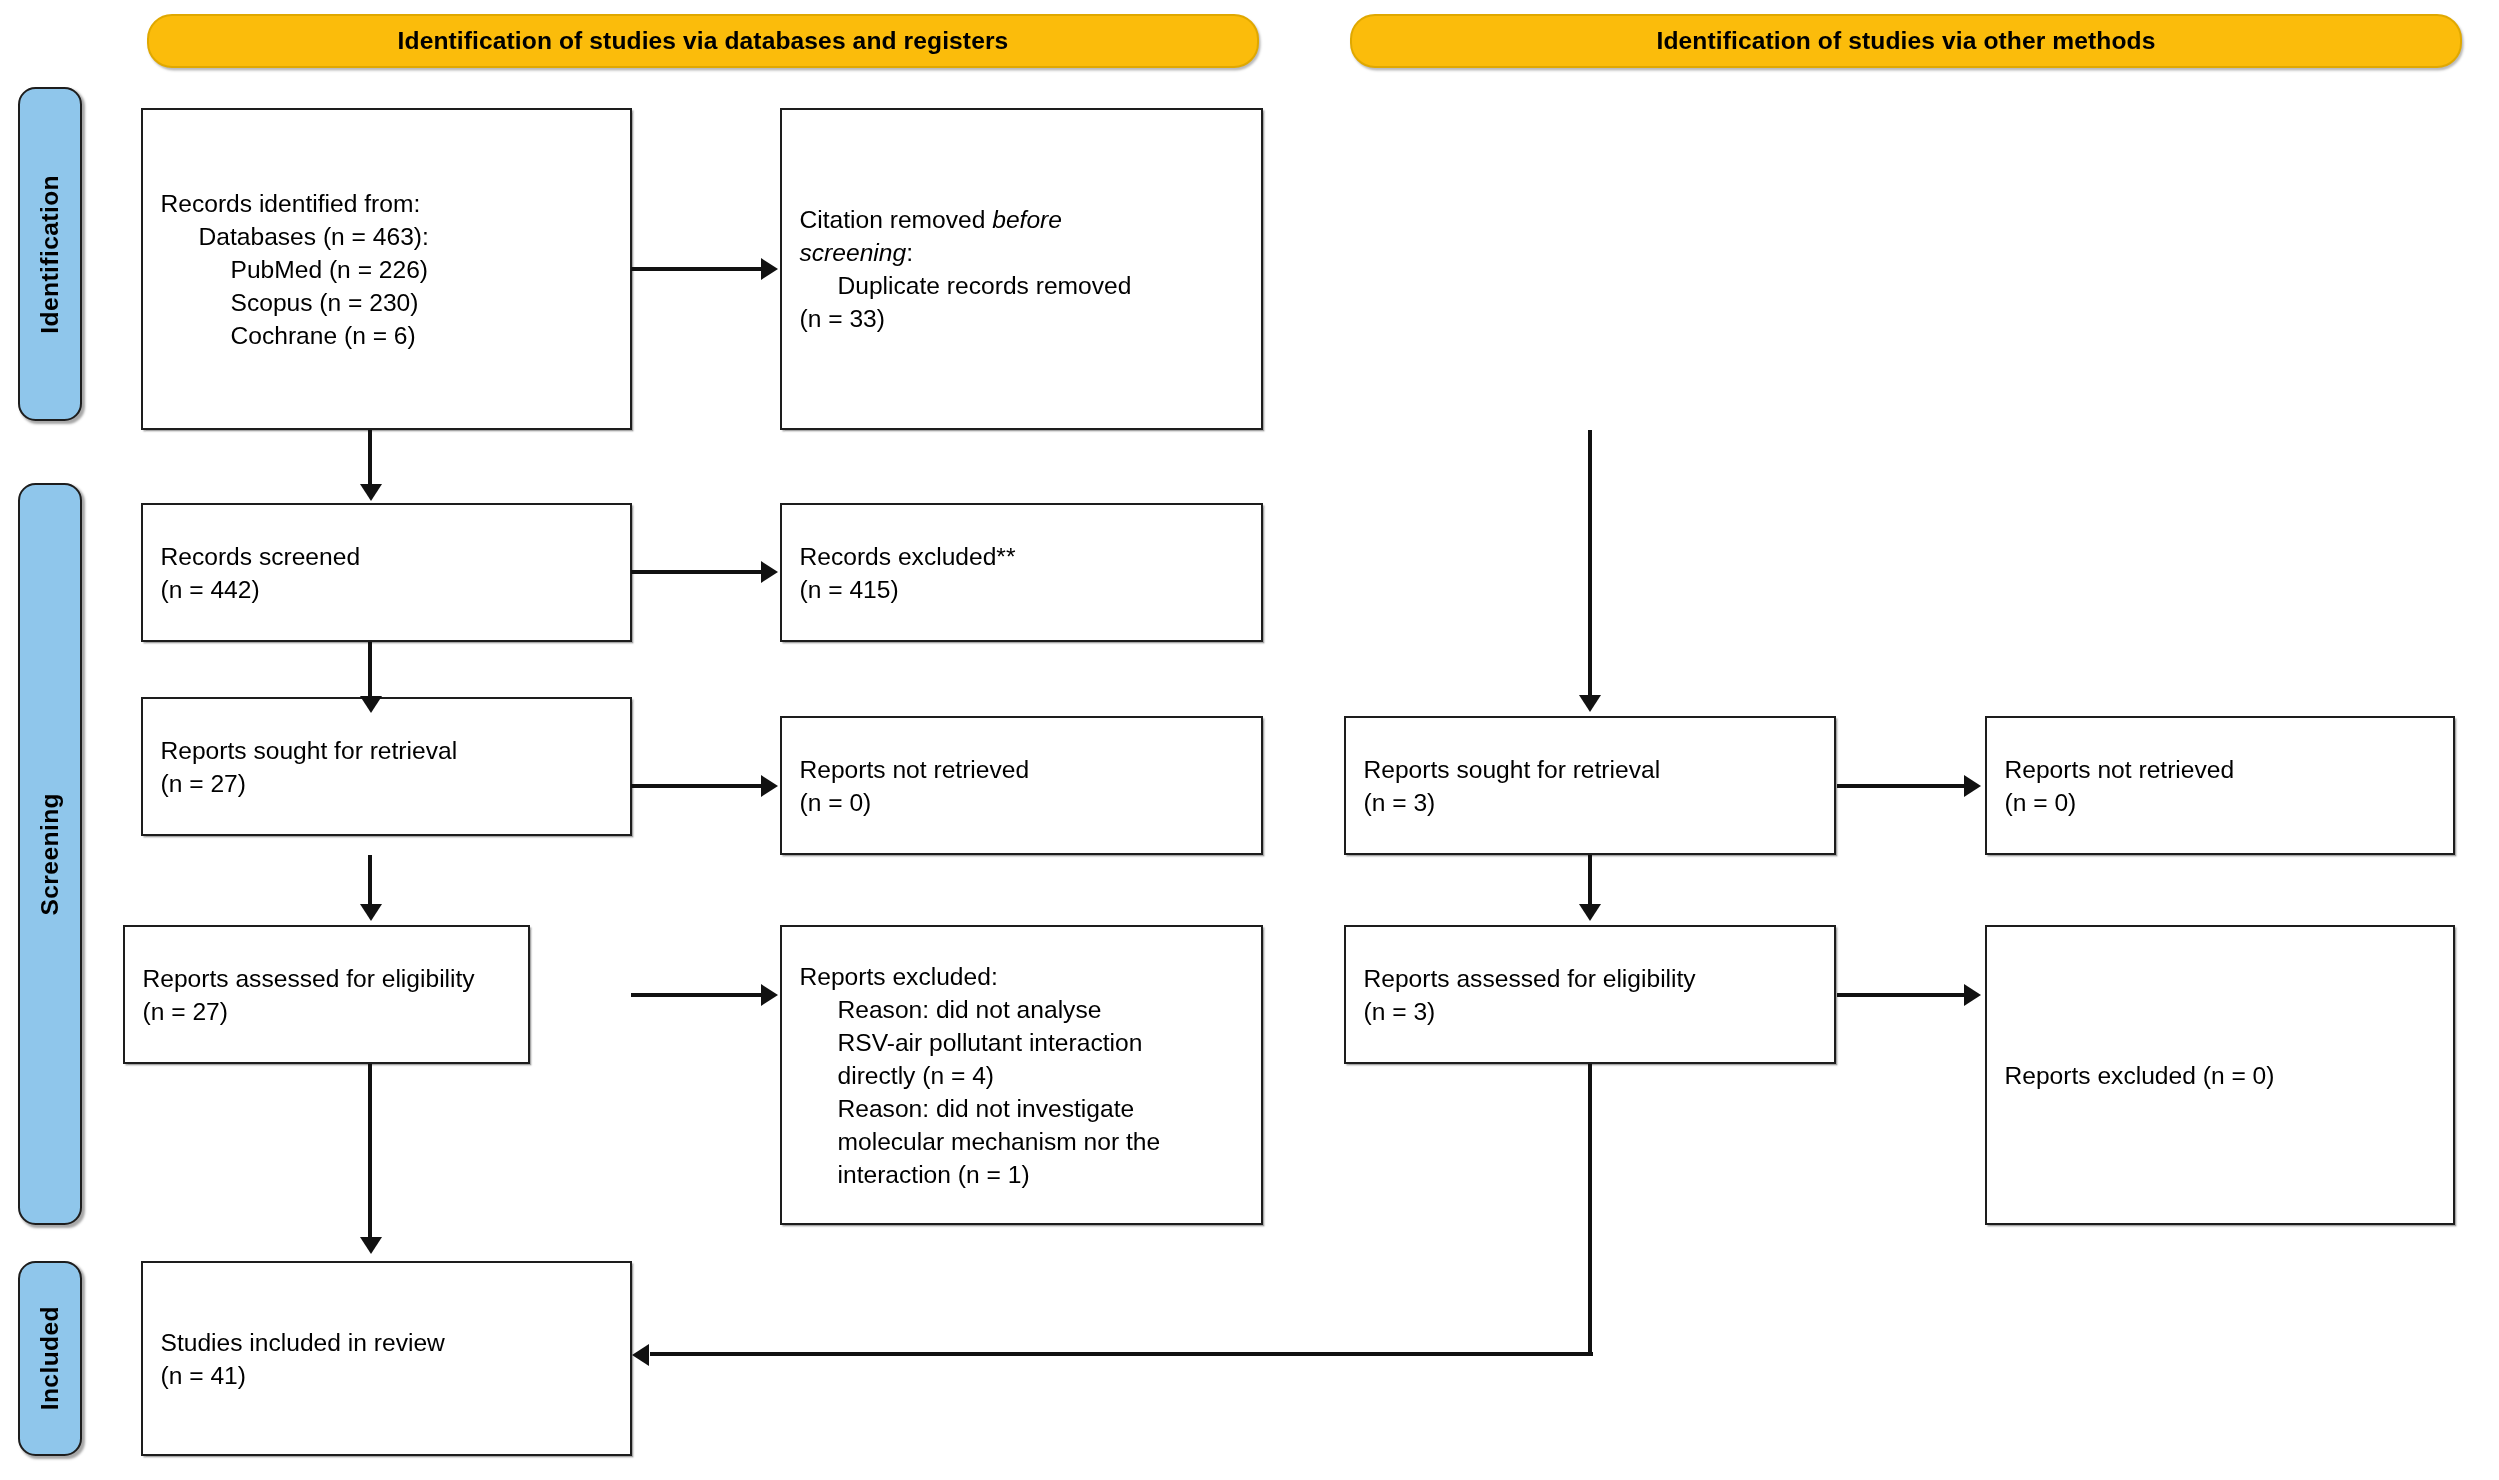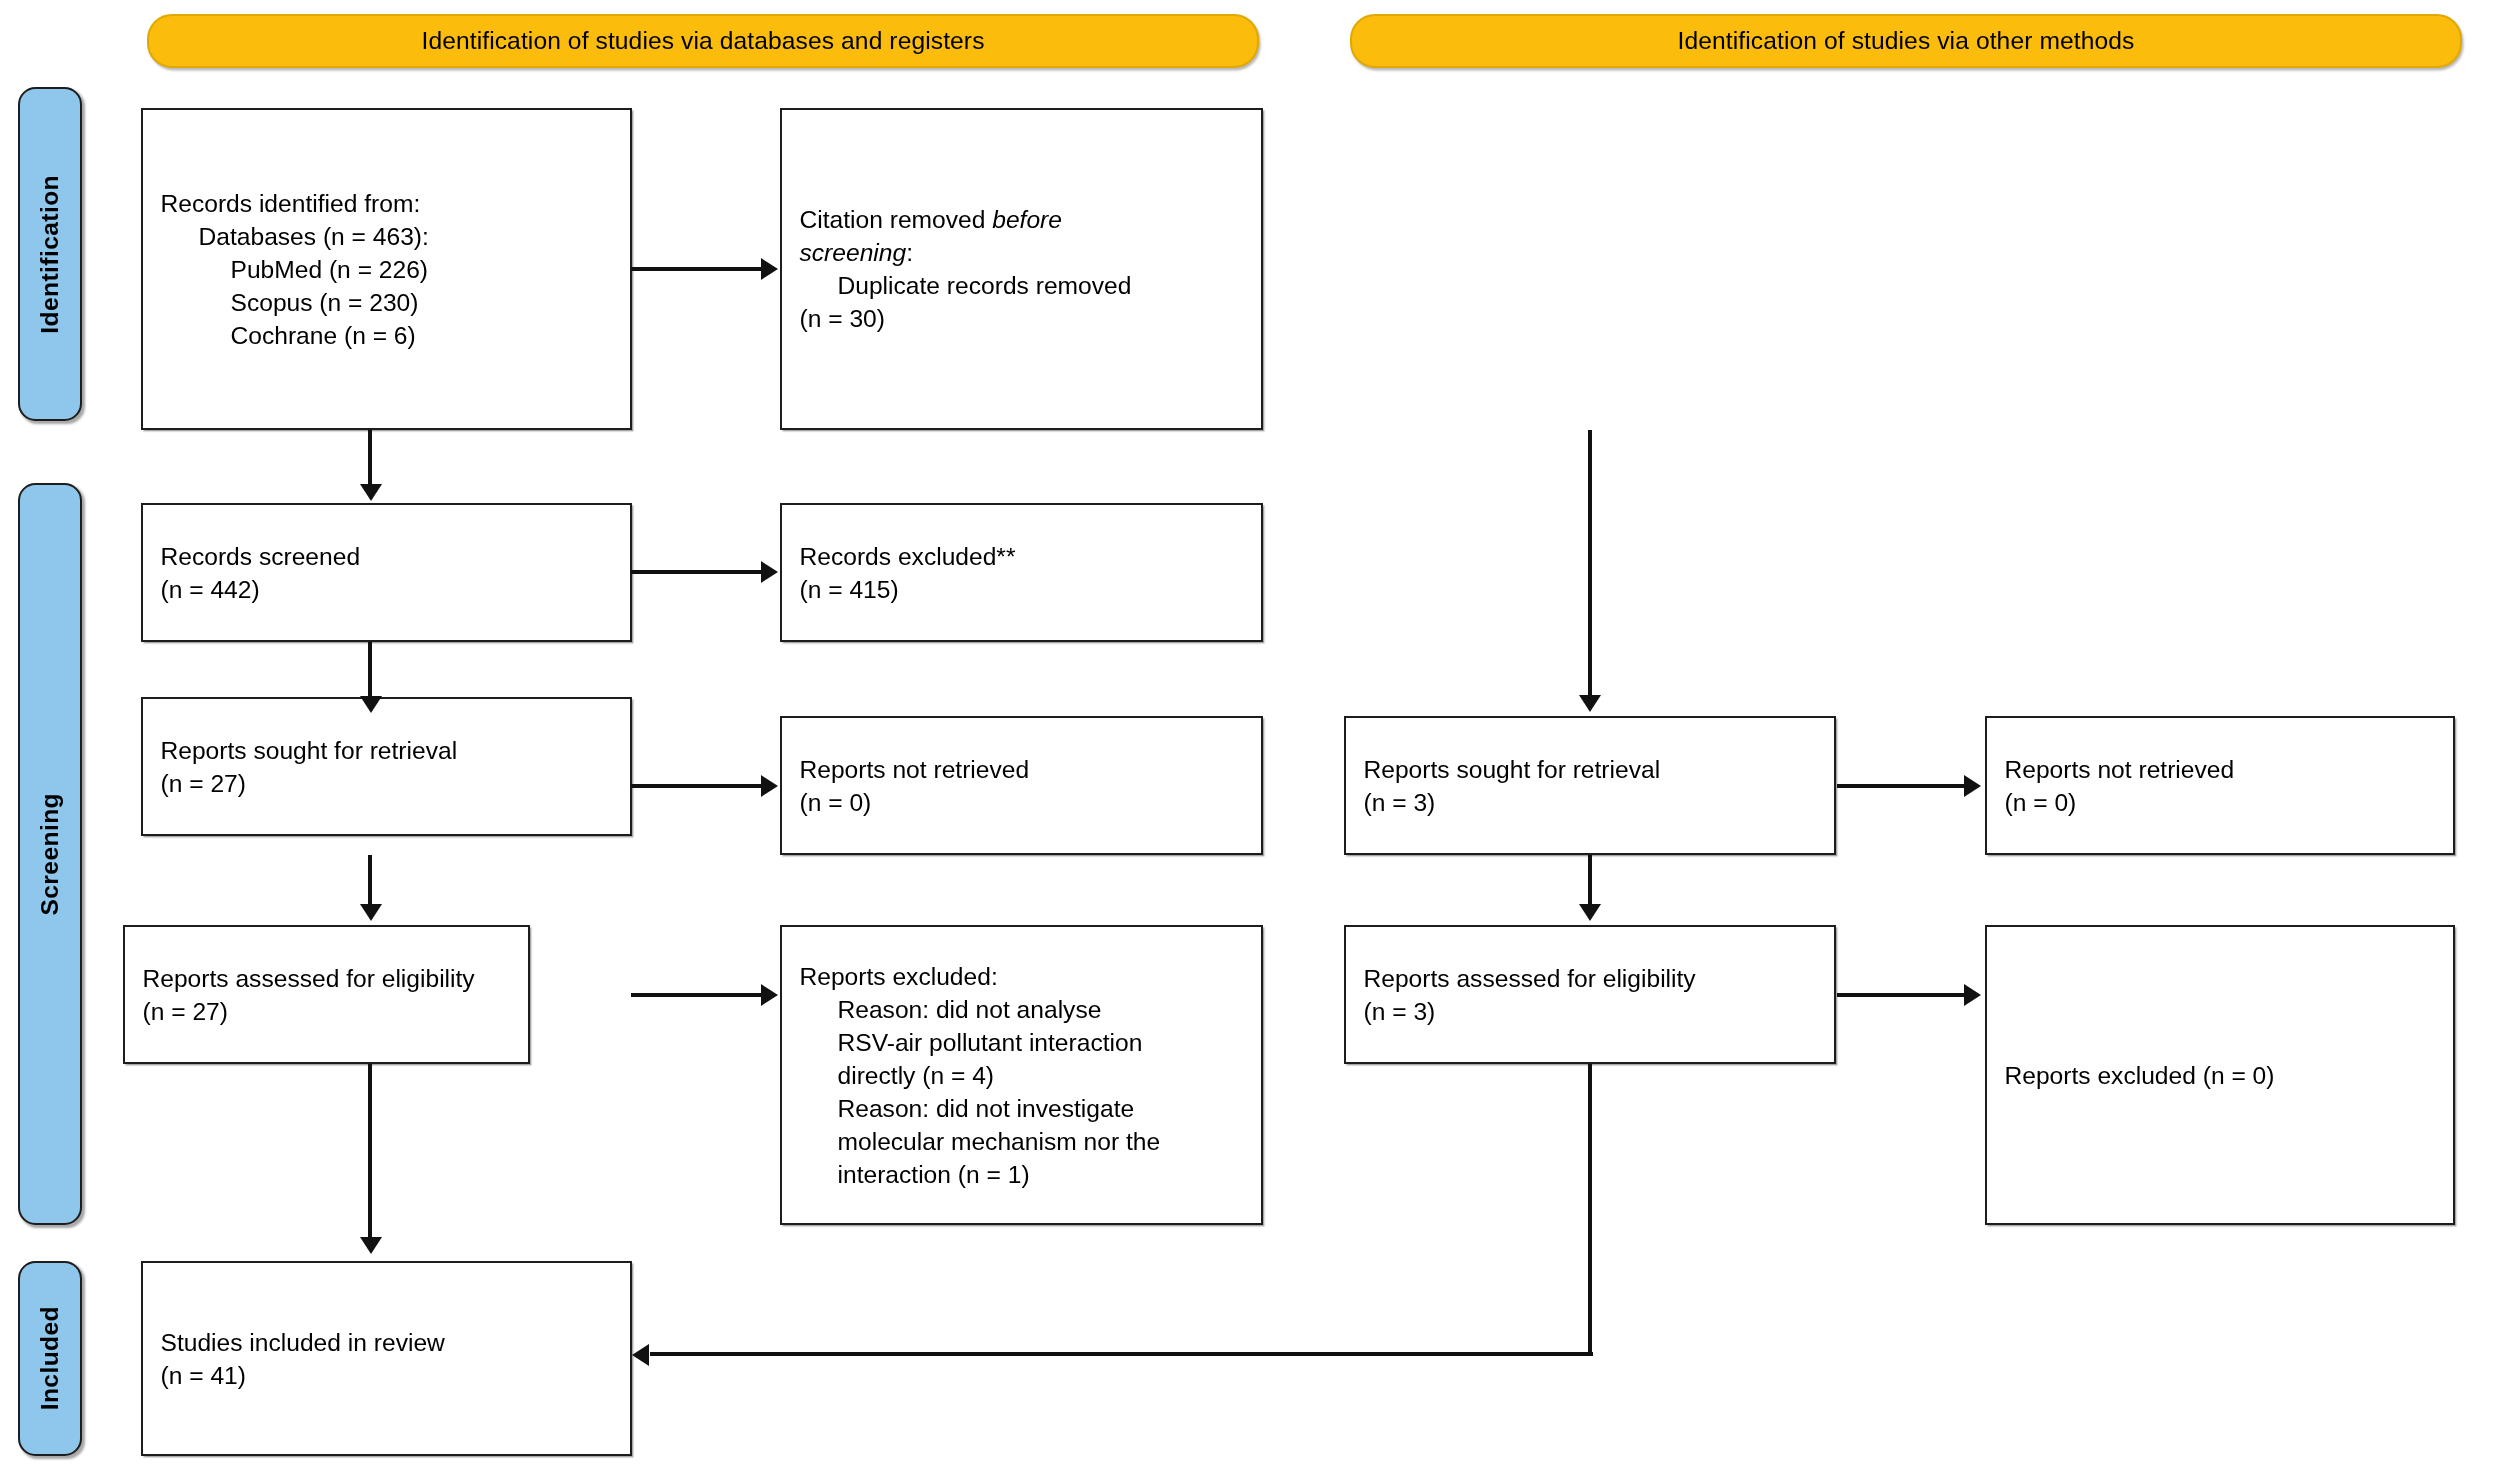--- a/index.html
+++ b/index.html
@@ -22,21 +22,21 @@
   
   .banner {
     position: absolute;
     background: #FBBC0B;
     border: 2.4px solid #E0A800;
     border-radius: 25px;
     box-shadow: 1.6px 2.4px 2.4px rgba(0,0,0,0.28);
     display: flex;
     align-items: center;
     justify-content: center;
-    font-weight: normal;
+    font-weight: bold;
     font-size: 24.6px;
     color: #000000;
     letter-spacing: 0.1px;
     box-sizing: border-box;
   }
   
   .stage-label {
     position: absolute;
     background: #8FC6EB;
     border: 2.4px solid #1d1d1d;
@@ -131,21 +131,21 @@
 <span style="padding-left:38px;">Databases (n = 463):</span>
 <span style="padding-left:70px;">PubMed (n = 226)</span>
 <span style="padding-left:70px;margin-top:24px;">Scopus (n = 230)</span>
 <span style="padding-left:70px;">Cochrane (n = 6)</span></div>
   </div>
 
   <div class="fbox" style="left:780px; top:108px; width:483px; height:322px;">
     <div class="txt"><span>Citation removed </span><span class="it">before</span>
 <span class="it">screening</span><span>:</span>
 <span style="padding-left:38px;">Duplicate records removed</span>
-<span>(n = 30)</span></div>
+<span>(n = 33)</span></div>
   </div>
 
   <div class="fbox" style="left:141px; top:503px; width:491px; height:139px;">
     <div class="txt"><span>Records screened</span>
 <span>(n = 442)</span></div>
   </div>
 
   <div class="fbox" style="left:780px; top:503px; width:483px; height:139px;">
     <div class="txt"><span>Records excluded**</span>
 <span>(n = 415)</span></div>

